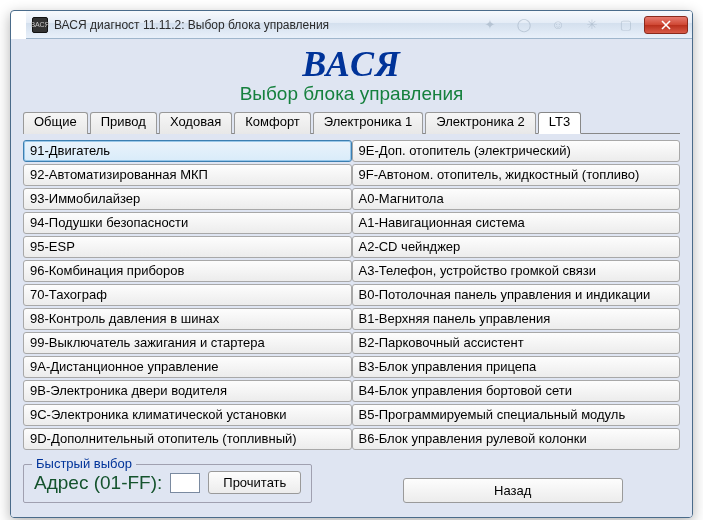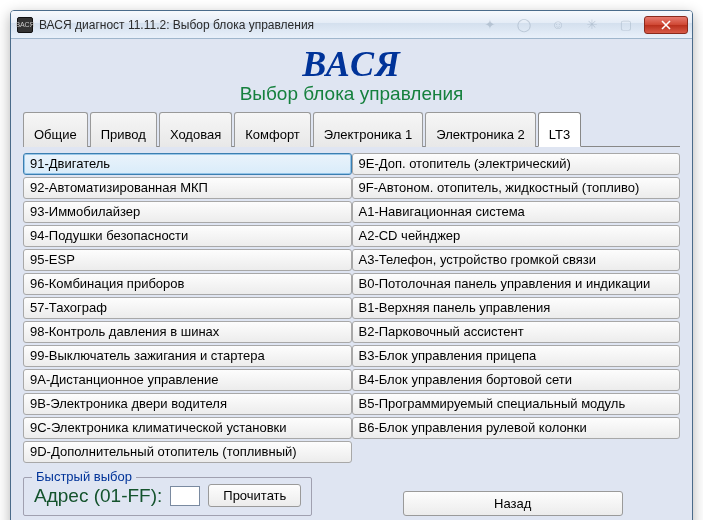--- a/index.html
+++ b/index.html
@@ -20,20 +20,21 @@
     box-shadow: 0 4px 14px rgba(0,0,0,0.3);
   }
   .titlebar {
     height: 28px;
     background: linear-gradient(to bottom, #f7f9fc 0%, #e4ecf6 45%, #d4e0ee 46%, #e8f0fa 100%);
     border-bottom: 1px solid #9fb6cc;
     display: flex;
     align-items: center;
     padding: 0 2px 0 6px;
     position: relative;
+    margin-left: 15px;
   }
   .titlebar .appicon {
     width: 16px; height: 16px;
     background: #333;
     border: 1px solid #111;
     border-radius: 2px;
     margin-right: 6px;
     display:flex;align-items:center;justify-content:center;
     color:#ccc;font-size:7px;
   }
@@ -79,21 +80,21 @@
     font-size: 19px;
     margin-top: -2px;
     margin-bottom: 6px;
   }
   .tabs {
     display:flex;
     border-bottom: 1px solid #888;
     margin: 0 2px;
   }
   .tab {
-    padding: 14px 10px 4px 10px;
+    padding: 1px 10px 4px 10px;
     background: linear-gradient(to bottom,#f6f6f6,#e8e8e8);
     border: 1px solid #999;
     border-bottom: none;
     border-radius: 3px 3px 0 0;
     margin-right: 2px;
     position: relative;
     top: 1px;
     color:#000;
     font-size: 13px;
     cursor:pointer;
@@ -228,31 +229,32 @@
     </div>
 
     <div class="module-area">
       <div class="col">
         <button class="mod-btn selected">91-Двигатель</button>
         <button class="mod-btn">92-Автоматизированная МКП</button>
         <button class="mod-btn">93-Иммобилайзер</button>
         <button class="mod-btn">94-Подушки безопасности</button>
         <button class="mod-btn">95-ESP</button>
         <button class="mod-btn">96-Комбинация приборов</button>
-        <button class="mod-btn">57-Тахограф</button>
+        <button class="mod-btn">70-Тахограф</button>
         <button class="mod-btn">98-Контроль давления в шинах</button>
         <button class="mod-btn">99-Выключатель зажигания и стартера</button>
         <button class="mod-btn">9A-Дистанционное управление</button>
         <button class="mod-btn">9B-Электроника двери водителя</button>
         <button class="mod-btn">9C-Электроника климатической установки</button>
         <button class="mod-btn">9D-Дополнительный отопитель (топливный)</button>
       </div>
       <div class="col">
         <button class="mod-btn">9E-Доп. отопитель (электрический)</button>
         <button class="mod-btn">9F-Автоном. отопитель, жидкостный (топливо)</button>
+        <button class="mod-btn">A0-Магнитола</button>
         <button class="mod-btn">A1-Навигационная система</button>
         <button class="mod-btn">A2-CD чейнджер</button>
         <button class="mod-btn">A3-Телефон, устройство громкой связи</button>
         <button class="mod-btn">B0-Потолочная панель управления и индикации</button>
         <button class="mod-btn">B1-Верхняя панель управления</button>
         <button class="mod-btn">B2-Парковочный ассистент</button>
         <button class="mod-btn">B3-Блок управления прицепа</button>
         <button class="mod-btn">B4-Блок управления бортовой сети</button>
         <button class="mod-btn">B5-Программируемый специальный модуль</button>
         <button class="mod-btn">B6-Блок управления рулевой колонки</button>

